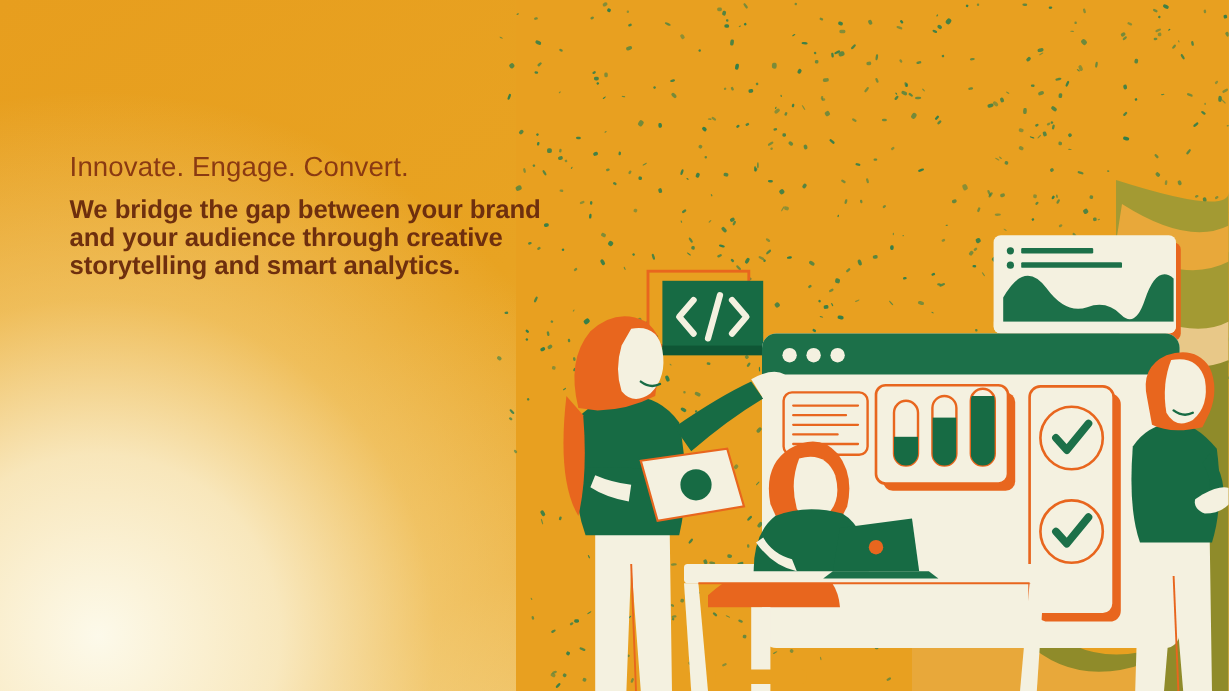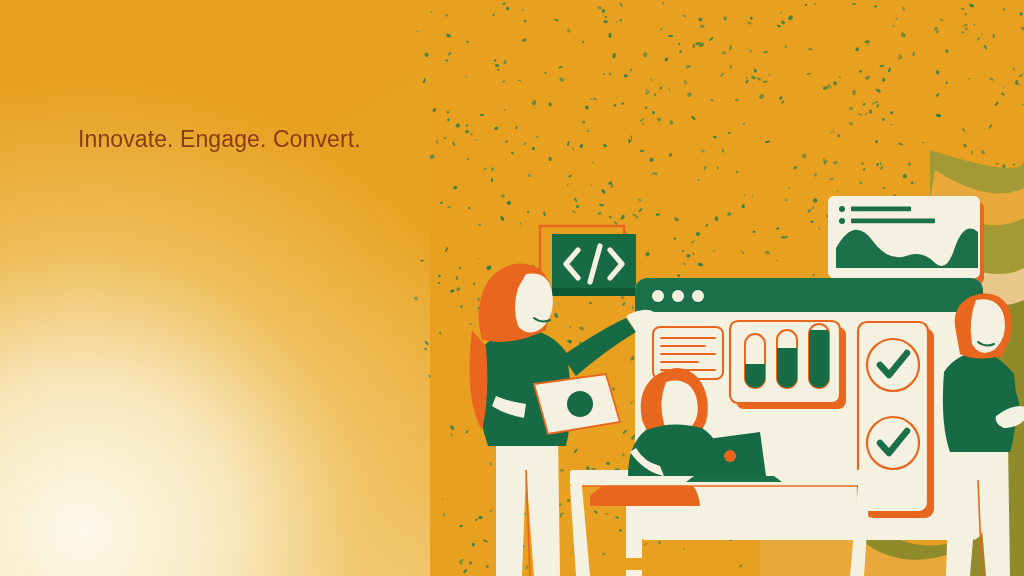--- a/index.html
+++ b/index.html
@@ -24,21 +24,21 @@
   .speckle { position:absolute; inset:0; pointer-events:none; }
   .speckle span {
     position:absolute; display:block;
     background:#1F7A4D; border-radius:40%;
     opacity:.82;
   }
   
   .copy { position:absolute; left:58px; top:126px; width:430px; z-index:6; }
   .tagline {
     font-size:23px; color:#8A3A12; letter-spacing:.1px;
-    font-weight:400; line-height:1.2; margin-bottom:10px; margin-left:20px;
+    font-weight:400; line-height:1.2; margin-bottom:10px; margin-left:0;
   }
   .headline {
     font-size:47px; font-weight:bold; color:#6E2F0E;
     line-height:1.08; letter-spacing:.2px; text-transform:uppercase;
   }
   .headline div { white-space:nowrap; }
   .subcopy {
     margin-top:10px;
     font-size:21.5px; font-weight:bold; color:#6E2F0E;
     line-height:1.08; letter-spacing:-.1px; width:425px;
@@ -1051,15 +1051,16 @@
       <span style="left: 866px; top: 556.7px; width: 3.6px; height: 3.7px; opacity: 0.56; transform: rotate(34deg);"></span>
       <span style="left: 630.6px; top: 400.7px; width: 1.3px; height: 3.7px; opacity: 0.68; transform: rotate(43deg);"></span>
       <span style="left: 566.5px; top: 28.8px; width: 3.6px; height: 2.5px; opacity: 0.45; transform: rotate(56deg);"></span>
       <span style="left: 1013.5px; top: 80.7px; width: 5.3px; height: 3.1px; opacity: 0.75; transform: rotate(94deg);"></span>
     </div>
 
   <div class="copy">
     <div class="tagline">Innovate. Engage. Convert.</div>
     <div class="headline">
     </div>
+    <div class="subcopy">We bridge the gap between your brand and your audience through creative storytelling and smart analytics.</div>
   </div>
 
 </div>
 
 </body></html>

